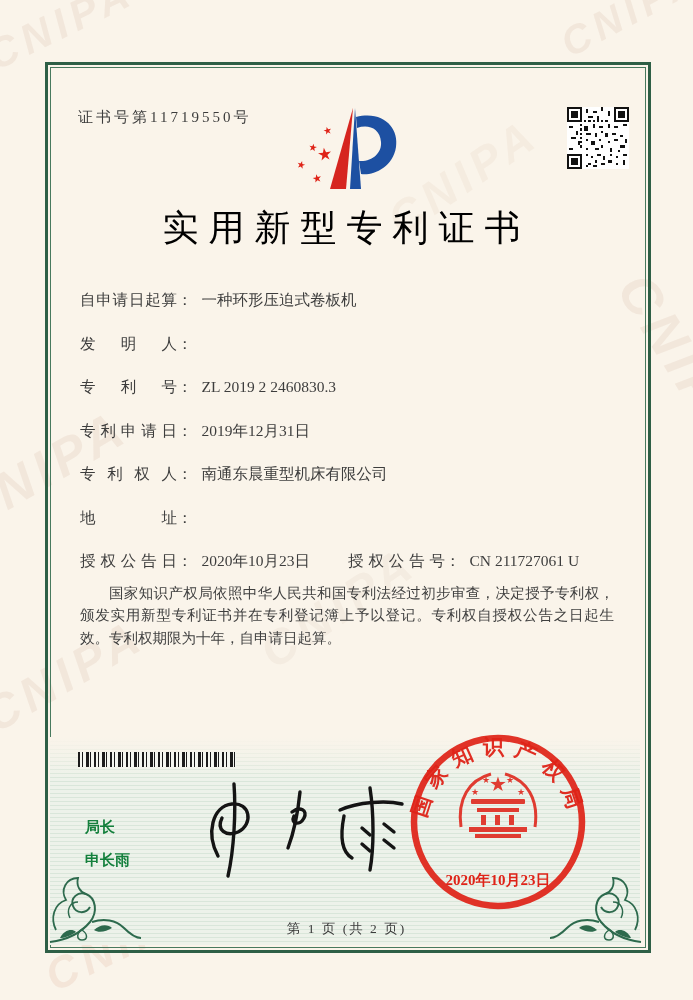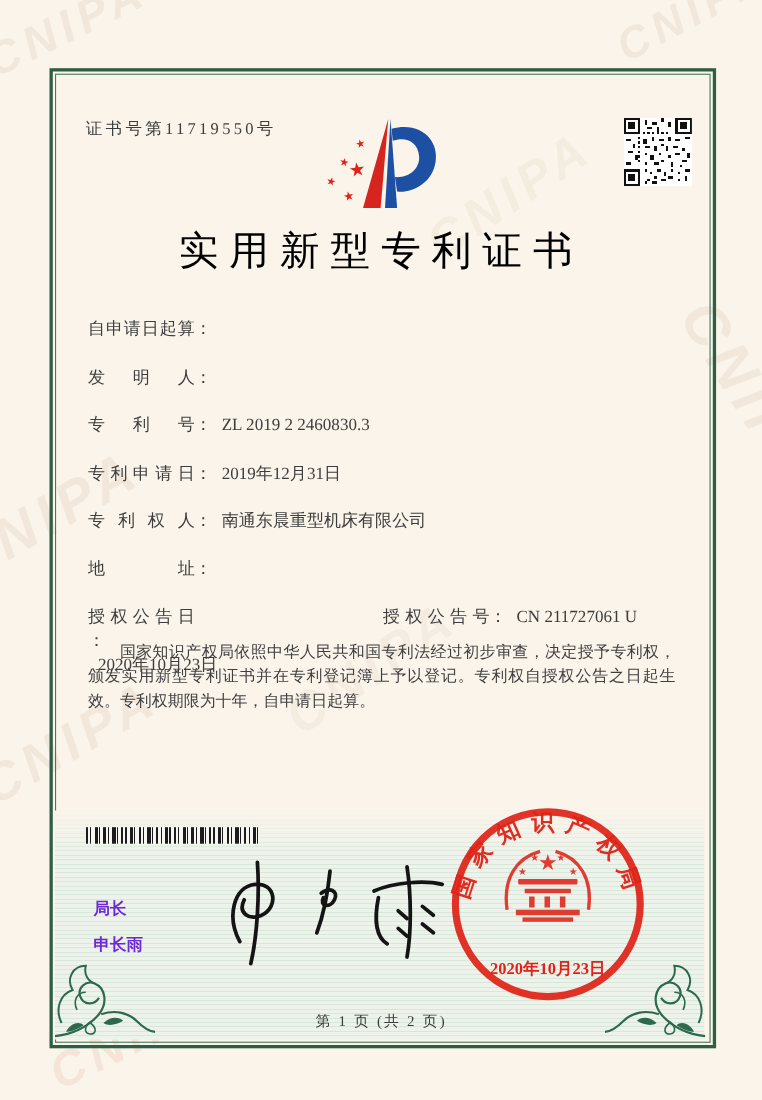--- a/index.html
+++ b/index.html
@@ -19,29 +19,29 @@
   .cert-no{position:absolute;left:78px;top:108px;font-size:15px;letter-spacing:3px;color:#3c3c3c;z-index:3;text-align:right;}
   .qr{position:absolute;left:567px;top:106px;width:62px;height:64px;z-index:3;}
   .logo{position:absolute;left:268px;top:94px;width:164px;height:114px;z-index:3;}
   .title{position:absolute;left:0;top:204px;width:100%;text-align:center;font-size:36px;font-weight:normal;
          letter-spacing:10px;color:#000000;z-index:3;}
   .fields{position:absolute;left:80px;top:289px;width:540px;z-index:3;font-size:15.5px;color:#3d3d3d;}
   .row{display:flex;align-items:flex-start;line-height:22px;margin-bottom:21.5px;white-space:nowrap;}
   .lab{display:inline-block;width:97px;text-align:justify;text-align-last:justify;}
   .val{margin-left:9px;}
   .pair{display:flex;}
-  .pair-first{width:268px;flex-direction:column;}
+  .pair-first{width:268px;}
   .paras{position:absolute;left:80px;top:582px;width:534px;z-index:3;font-size:14.5px;line-height:22.4px;
          text-align:justify;color:#3f3f3f;}
   .paras p{margin:0;text-indent:2em;}
   .barcode{position:absolute;left:78px;top:752px;width:158px;height:15px;z-index:3;
         background:repeating-linear-gradient(90deg,#1b1b1b 0 2px,#f4f6f0 2px 4px,#1b1b1b 4px 5px,
         #f4f6f0 5px 8px,#1b1b1b 8px 11px,#f4f6f0 11px 12px,#1b1b1b 12px 13px,#f4f6f0 13px 16px);}
   .signer{position:absolute;left:85px;top:810px;z-index:3;font-family:"Liberation Sans",sans-serif;
-          font-weight:bold;font-size:15px;color:#6d28d9;line-height:33px;}
+          font-weight:bold;font-size:15px;color:#15803d;line-height:33px;}
   .signature{position:absolute;left:188px;top:772px;z-index:4;}
   .seal{position:absolute;left:405px;top:729px;z-index:5;}
   .pageno{position:absolute;left:0;top:920px;width:100%;text-align:center;font-size:13.5px;
           letter-spacing:2px;color:#3c3c3c;z-index:4;font-family:Liberation Serif, serif;}
   .note{position:absolute;left:0;top:956px;width:100%;text-align:center;font-size:15.5px;
         letter-spacing:3px;color:#353535;z-index:3;}
   .flourish{position:absolute;z-index:4;}
   .fl-left{left:46px;top:860px;}
   .fl-right{left:550px;top:860px;transform:scaleX(-1);}
 </style>
@@ -160,20 +160,21 @@
     <path d="M87,13 L82,94 L93,94 Z" fill="#1d50a2"></path>
     <path d="M88,22 C116,15 131,34 128,52 C125,73 104,81 93,79 L91,66 C104,67 114,58 113,47 C112,33 100,29 89,33 Z" fill="#1d50a2"></path>
   </svg>
 
   <div class="title">实用新型专利证书</div>
 
   <div class="fields">
     <div class="row">
         <span class="lab">自申请日起算</span>
         <span>：</span>
+        <span class="val">一种环形压迫式卷板机</span>
       </div>
     <div class="row">
         <span class="lab">发明人</span>
         <span>：</span>
       </div>
     <div class="row">
         <span class="lab">专利号</span>
         <span>：</span>
         <span class="val">ZL 2019 2 2460830.3</span>
       </div>

